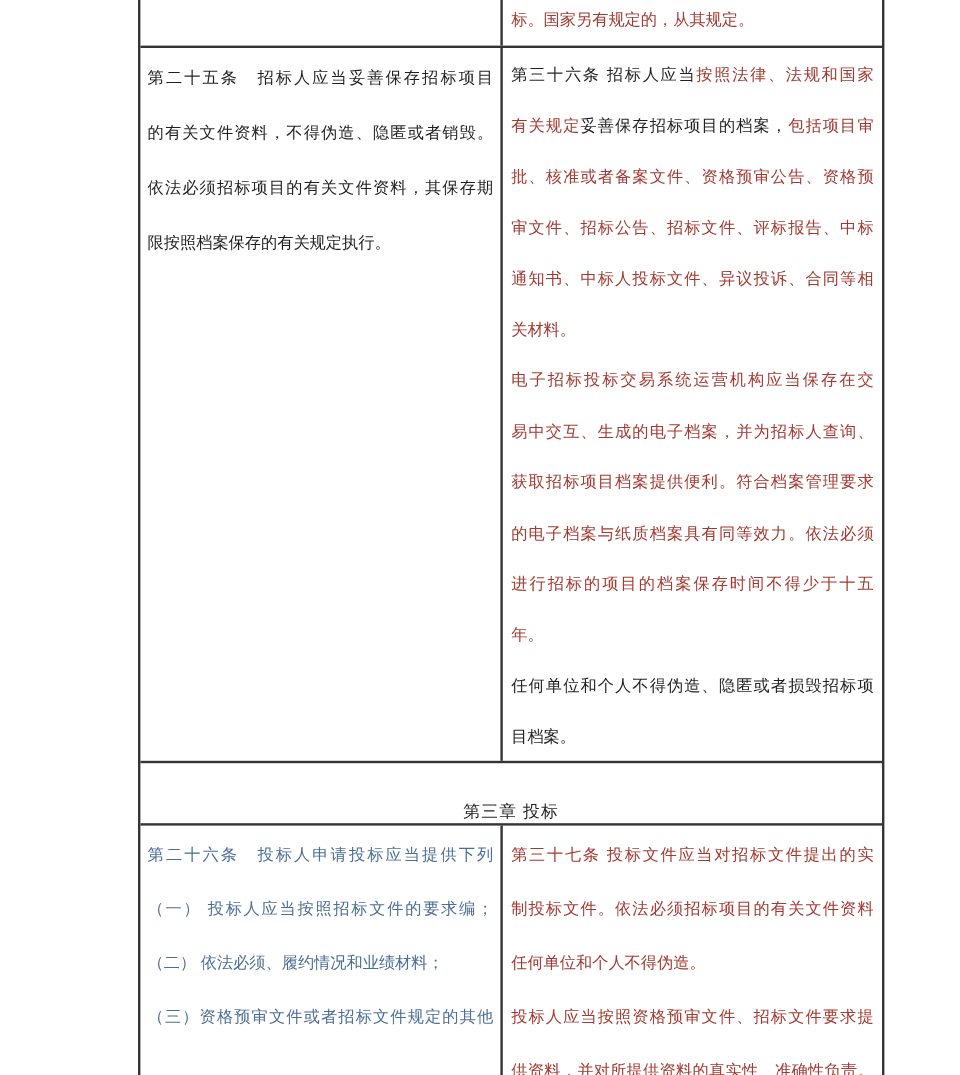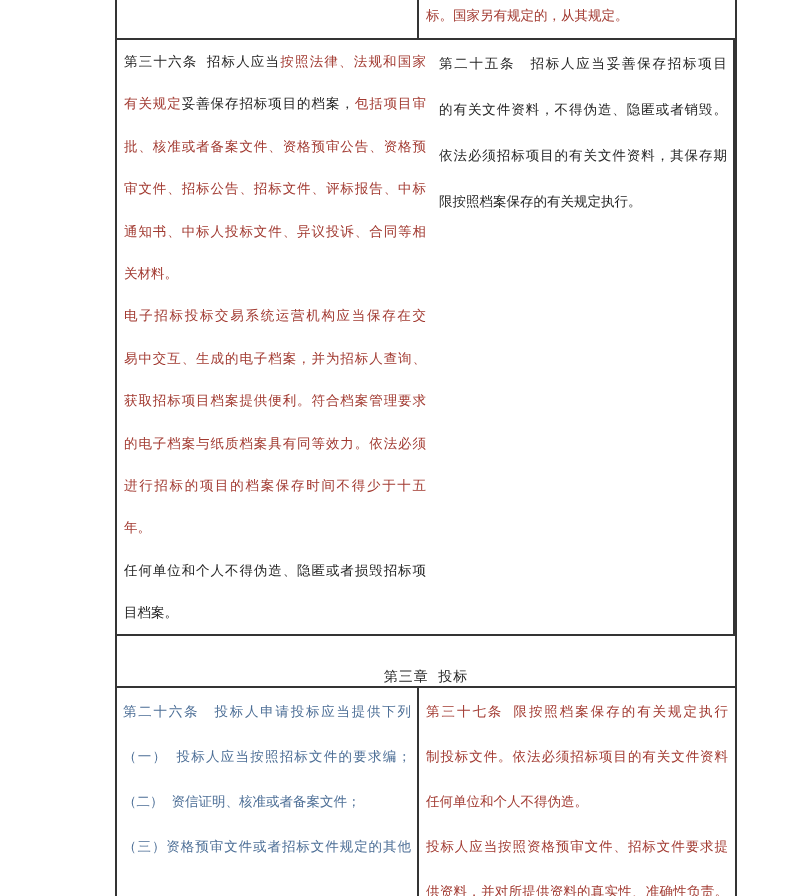--- a/index.html
+++ b/index.html
@@ -1,19 +1,19 @@
 <!DOCTYPE html>
 <html style="--ink: #1f1f1f; --red: #a23a31; --blue: #4c6e96; --border: #343434; --page_bg: #ffffff;"><head>
 <meta charset="utf-8">
 <style>
   html,body{margin:0;padding:0;background:#fff;}
   .page{
     position:relative;width:800px;height:896px;background:var(--page_bg,#fff);
     overflow:hidden;
-    font-family:Liberation Mono, monospace;
+    font-family:Liberation Sans, sans-serif;
     font-size:13.5px;color:var(--ink,#1f1f1f);
   }
   .doc-table{
     position:absolute;left:115px;top:0;width:622px;
     box-sizing:border-box;
     border-left:2px solid var(--border,#343434);
     border-right:2px solid var(--border,#343434);
     display:flex;flex-direction:column;
   }
   .trow{display:flex;box-sizing:border-box;width:100%;}
@@ -43,57 +43,57 @@
   <div class="doc-table">
 
     <div class="trow r1">
       <div class="cell cl"></div>
       <div class="cell cr lh30">
           <div class="tline"><span class="c-red">标。国家另有规定的，从其规定。</span></div>
         </div>
     </div>
 
     <div class="trow r2">
+      <div class="cell cl lh46">
+          <div class="tline just"><span class="c-ink">第二十五条　招标人应当妥善保存招标项目</span></div>
+          <div class="tline just"><span class="c-ink">的有关文件资料，不得伪造、隐匿或者销毁。</span></div>
+          <div class="tline just"><span class="c-ink">依法必须招标项目的有关文件资料，其保存期</span></div>
+          <div class="tline"><span class="c-ink">限按照档案保存的有关规定执行。</span></div>
+        </div>
       <div class="cell cr lh42">
           <div class="tline just"><span class="c-ink">第三十六条 招标人应当</span><span class="c-red">按照法律、法规和国家</span></div>
           <div class="tline just"><span class="c-red">有关规定</span><span class="c-ink">妥善保存招标项目的档案，</span><span class="c-red">包括项目审</span></div>
           <div class="tline just"><span class="c-red">批、核准或者备案文件、资格预审公告、资格预</span></div>
           <div class="tline just"><span class="c-red">审文件、招标公告、招标文件、评标报告、中标</span></div>
           <div class="tline just"><span class="c-red">通知书、中标人投标文件、异议投诉、合同等相</span></div>
           <div class="tline"><span class="c-red">关材料。</span></div>
           <div class="tline just"><span class="c-red">电子招标投标交易系统运营机构应当保存在交</span></div>
           <div class="tline just"><span class="c-red">易中交互、生成的电子档案，并为招标人查询、</span></div>
           <div class="tline just"><span class="c-red">获取招标项目档案提供便利。符合档案管理要求</span></div>
           <div class="tline just"><span class="c-red">的电子档案与纸质档案具有同等效力。依法必须</span></div>
           <div class="tline just"><span class="c-red">进行招标的项目的档案保存时间不得少于十五</span></div>
           <div class="tline"><span class="c-red">年。</span></div>
           <div class="tline just"><span class="c-ink">任何单位和个人不得伪造、隐匿或者损毁招标项</span></div>
           <div class="tline"><span class="c-ink">目档案。</span></div>
         </div>
-      <div class="cell cl lh46">
-          <div class="tline just"><span class="c-ink">第二十五条　招标人应当妥善保存招标项目</span></div>
-          <div class="tline just"><span class="c-ink">的有关文件资料，不得伪造、隐匿或者销毁。</span></div>
-          <div class="tline just"><span class="c-ink">依法必须招标项目的有关文件资料，其保存期</span></div>
-          <div class="tline"><span class="c-ink">限按照档案保存的有关规定执行。</span></div>
-        </div>
     </div>
 
     <div class="trow r3">
       <div class="chapter">第三章 投标</div>
     </div>
 
     <div class="trow r4">
       <div class="cell cl lh45">
           <div class="tline just"><span class="c-blue">第二十六条　投标人申请投标应当提供下列</span></div>
           <div class="tline just"><span class="c-blue">（一） 投标人应当按照招标文件的要求编；</span></div>
-          <div class="tline"><span class="c-blue">（二） 资信证明、核准或者备案文件；</span></div>
+          <div class="tline"><span class="c-blue">（二） 依法必须、履约情况和业绩材料；</span></div>
           <div class="tline just"><span class="c-blue">（三）资格预审文件或者招标文件规定的其他</span></div>
         </div>
       <div class="cell cr lh45">
-          <div class="tline just"><span class="c-red">第三十七条 限按照档案保存的有关规定执行</span></div>
+          <div class="tline just"><span class="c-red">第三十七条 投标文件应当对招标文件提出的实</span></div>
           <div class="tline just"><span class="c-red">制投标文件。依法必须招标项目的有关文件资料</span></div>
           <div class="tline"><span class="c-red">任何单位和个人不得伪造。</span></div>
           <div class="tline just"><span class="c-red">投标人应当按照资格预审文件、招标文件要求提</span></div>
           <div class="tline just"><span class="c-red">供资料，并对所提供资料的真实性、准确性负责。</span></div>
         </div>
     </div>
 
   </div>
 </div>
 

